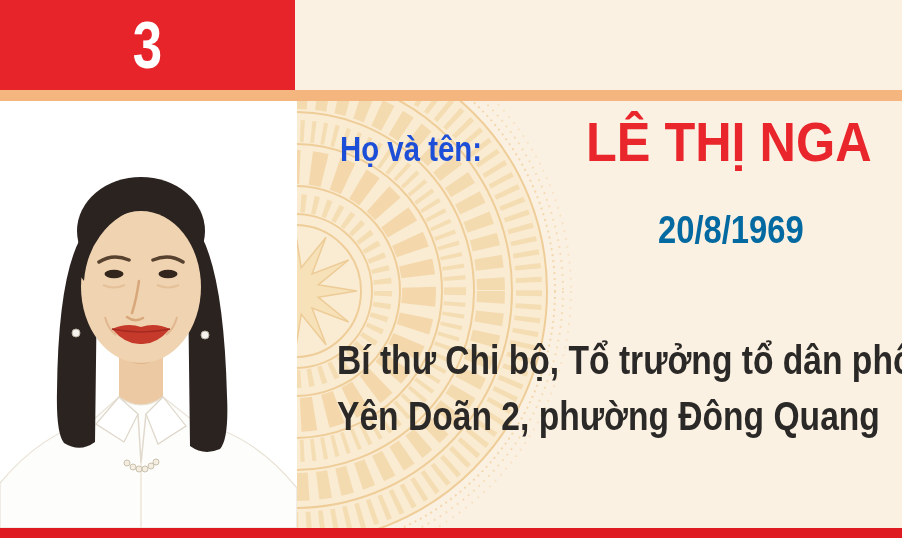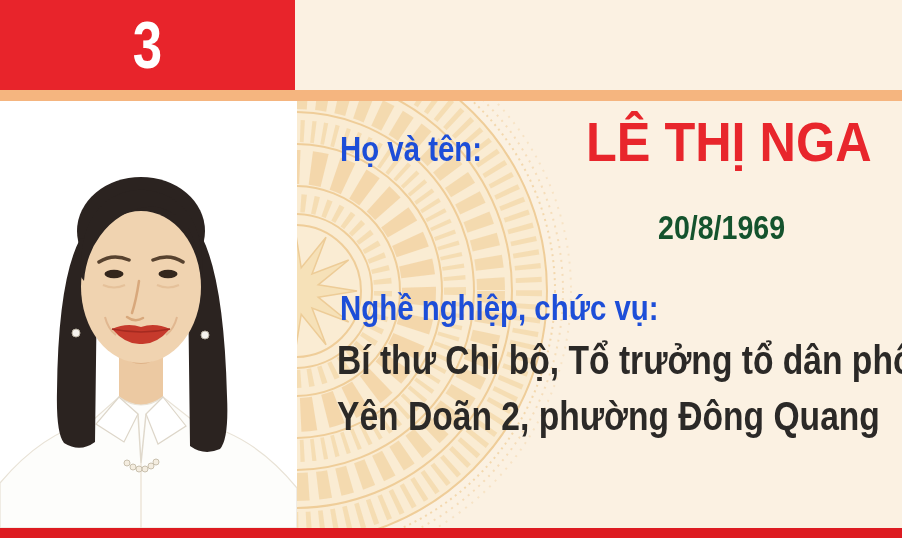--- a/index.html
+++ b/index.html
@@ -35,21 +35,21 @@
   .photo-col svg{display:block;}
   
   .watermark-wrap{
     position:absolute;left:297px;top:101px;width:605px;height:427px;
     overflow:hidden;pointer-events:none;
   }
   
   .txt{position:absolute;line-height:1;white-space:nowrap;z-index:3;}
   .cnd{display:inline-block;transform:scaleX(.84);transform-origin:0 50%;white-space:nowrap;}
   .lbl{font-size:35px;font-weight:bold;color:#1d4ed8;}
-  .val{font-size:34px;font-weight:bold;color:#14532d;}
+  .val{font-size:39px;font-weight:bold;color:#0369a1;}
   .name{
     font-size:56px;font-weight:bold;color:#e8262c;
   }
   .name .cnd{transform:scaleX(.9);}
   .occ{font-size:40px;font-weight:bold;color:#2b2927;}
   .pos-name-label {left:340px;top:131px;}
   .pos-name-value {left:542px;top:114px;margin-left:44px;}
   .pos-dob-row    {left:340px;top:210px;}
   .pos-dob-value  {left:658px;top:210px;}
   .pos-occ-label  {left:340px;top:290px;}
@@ -148,23 +148,20 @@
     <span class="cnd">Họ và tên:</span>
   </div>
   <div class="txt name pos-name-value">
     <span class="cnd">LÊ THỊ NGA</span>
   </div>
 
   <div class="txt val pos-dob-value">
     <span class="cnd">20/8/1969</span>
   </div>
 
-  <div class="txt lbl pos-occ-label">
-    <span class="cnd">Nghề nghiệp, chức vụ:</span>
-  </div>
   <div class="txt occ pos-occ-line1">
     <span class="cnd">Bí thư Chi bộ, Tổ trưởng tổ dân phố</span>
   </div>
   <div class="txt occ pos-occ-line2">
     <span class="cnd">Yên Doãn 2, phường Đông Quang</span>
   </div>
 
 </div>
 
 </body></html>

